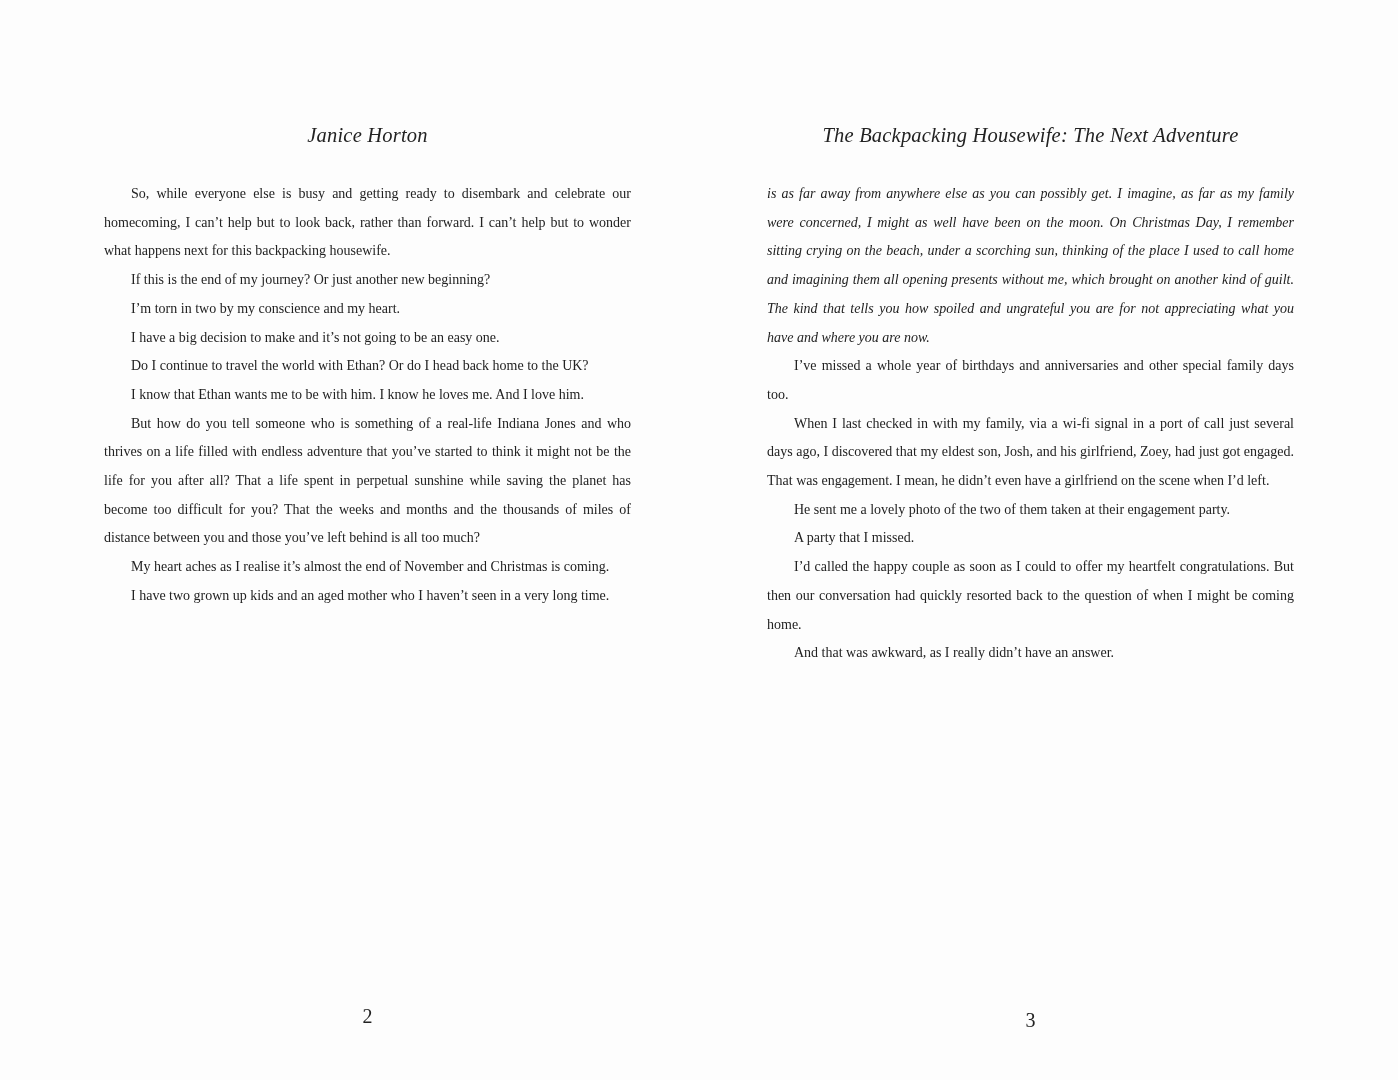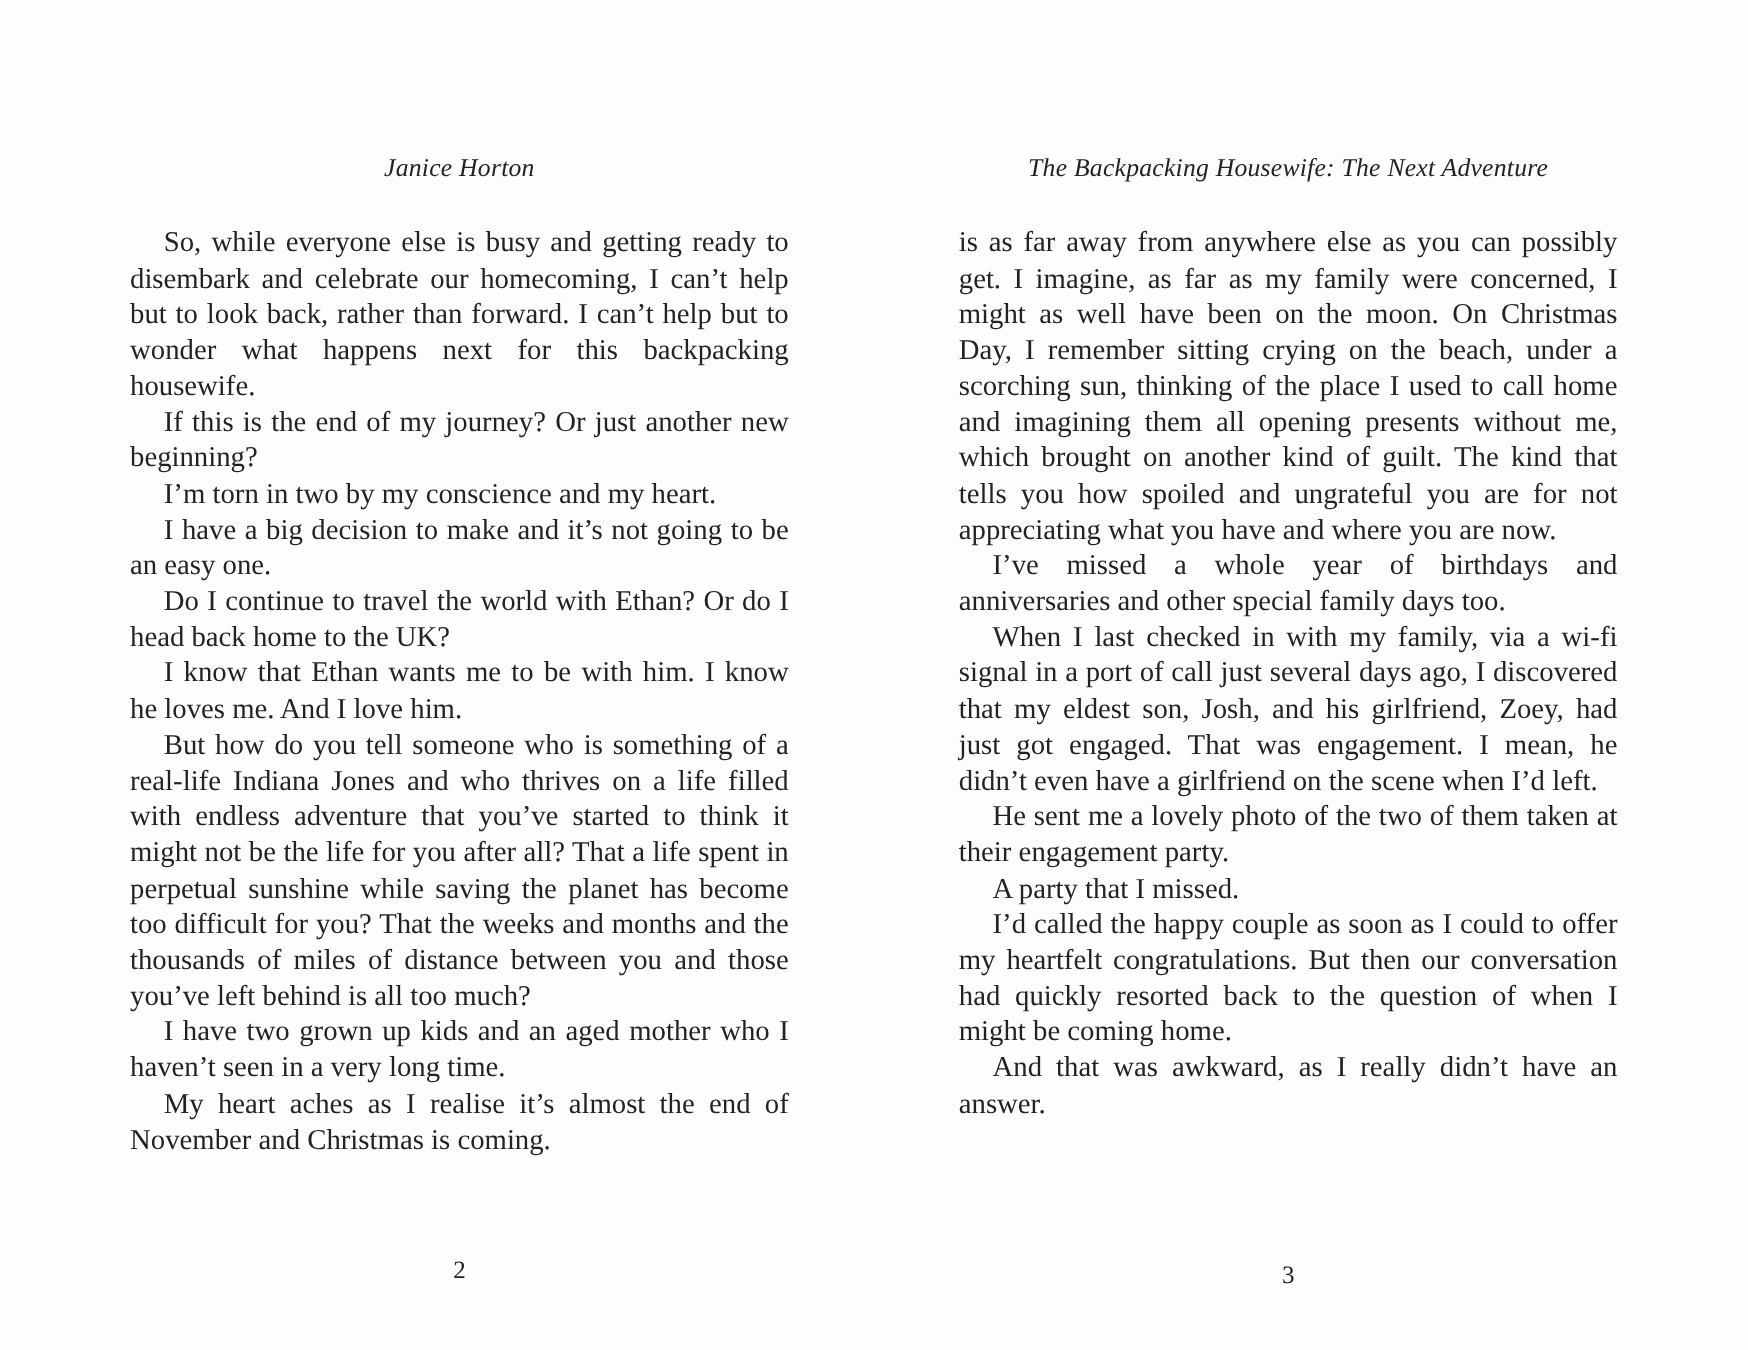--- a/index.html
+++ b/index.html
@@ -36,33 +36,34 @@
     font-style: italic;
     font-size: 20.5px;
     letter-spacing: 0.2px;
     white-space: nowrap;
   }
   .page-body {
     position: absolute;
     top: 136px;
     left: 0;
     right: 0;
-    font-size: 23px;
+    font-size: 14px;
     line-height: 28.7px;
     text-align: justify;
     text-justify: inter-word;
     hyphens: none;
   }
   .page-body p {
     margin: 0;
     padding: 0;
     text-indent: 27px;
   }
   .page-body p.no-indent {
     text-indent: 0;
+    font-style: italic;
   }
   .page-number {
     position: absolute;
     left: 0;
     right: 0;
     text-align: center;
     font-size: 20px;
   }
   #page-left  .page-number { top: 961px; }
   #page-right .page-number { top: 965px; }
@@ -75,22 +76,22 @@
   <section class="page" id="page-left">
     <div class="running-head">Janice Horton</div>
     <div class="page-body">
         <p>So, while everyone else is busy and getting ready to disembark and celebrate our homecoming, I can’t help but to look back, rather than forward. I can’t help but to wonder what happens next for this backpacking housewife.</p>
         <p>If this is the end of my journey? Or just another new beginning?</p>
         <p>I’m torn in two by my conscience and my heart.</p>
         <p>I have a big decision to make and it’s not going to be an easy one.</p>
         <p>Do I continue to travel the world with Ethan? Or do I head back home to the UK?</p>
         <p>I know that Ethan wants me to be with him. I know he loves me. And I love him.</p>
         <p>But how do you tell someone who is something of a real-life Indiana Jones and who thrives on a life filled with endless adventure that you’ve started to think it might not be the life for you after all? That a life spent in perpetual sunshine while saving the planet has become too difficult for you? That the weeks and months and the thousands of miles of distance between you and those you’ve left behind is all too much?</p>
+        <p>My heart aches as I realise it’s almost the end of November and Christmas is coming.</p>
         <p>I have two grown up kids and an aged mother who I haven’t seen in a very long time.</p>
-        <p>My heart aches as I realise it’s almost the end of November and Christmas is coming.</p>
       </div>
     <div class="page-number">2</div>
   </section>
 
   <section class="page" id="page-right">
     <div class="running-head">The Backpacking Housewife: The Next Adventure</div>
     <div class="page-body">
         <p class="no-indent">is as far away from anywhere else as you can possibly get. I imagine, as far as my family were concerned, I might as well have been on the moon. On Christmas Day, I remember sitting crying on the beach, under a scorching sun, thinking of the place I used to call home and imagining them all opening presents without me, which brought on another kind of guilt. The kind that tells you how spoiled and ungrateful you are for not appreciating what you have and where you are now.</p>
         <p>I’ve missed a whole year of birthdays and anniversaries and other special family days too.</p>
         <p>When I last checked in with my family, via a wi-fi signal in a port of call just several days ago, I discovered that my eldest son, Josh, and his girlfriend, Zoey, had just got engaged. That was engagement. I mean, he didn’t even have a girlfriend on the scene when I’d left.</p>

